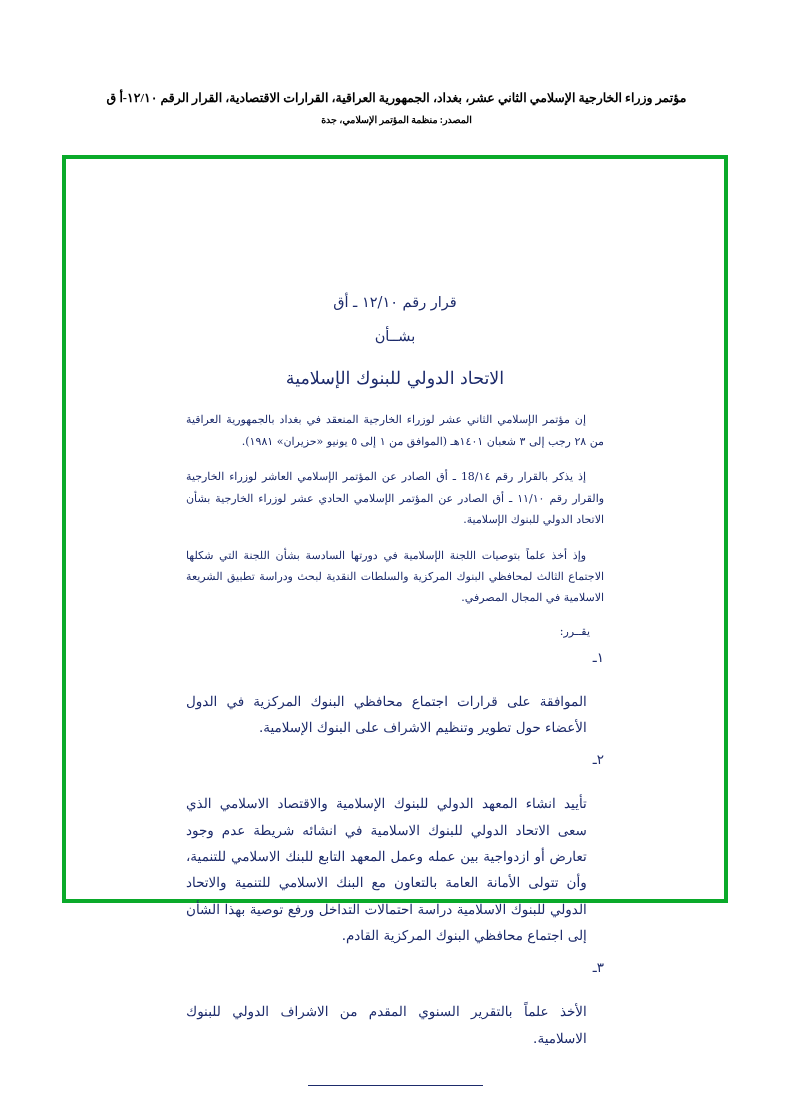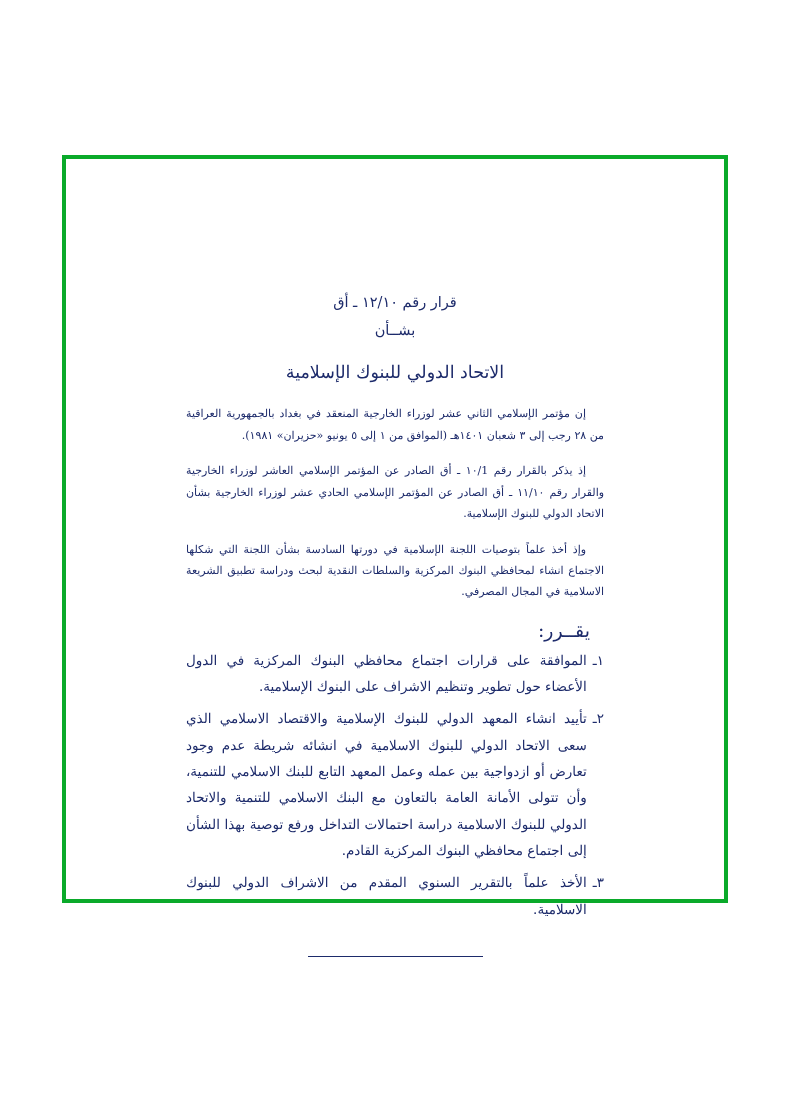--- a/index.html
+++ b/index.html
@@ -72,21 +72,21 @@
   }
 
   .decision-no {
     font-size: 14.5px;
     line-height: 1.9;
     letter-spacing: 0.5px;
   }
   .bishan {
     font-size: 14.5px;
     line-height: 1.9;
-    margin-top: 0;
+    margin-top: 6px;
   }
   .subject {
     font-size: 17.5px;
     line-height: 1.9;
     margin-top: 12px;
     letter-spacing: 0.5px;
   }
 
   p.para {
     font-size: 11px;
@@ -94,21 +94,21 @@
     margin: 14px 0 0 0;
     text-align: justify;
     text-justify: inter-word;
     letter-spacing: 0.2px;
   }
   p.para.indent {
     text-indent: 18px;
   }
 
   .decides {
-    font-size: 19px;
+    font-size: 11px;
     margin: 16px 0 2px 0;
     padding-right: 14px;
   }
 
   ol.items {
     list-style: none;
     margin: 2px 0 0 0;
     padding: 0;
   }
   ol.items > li {
@@ -119,46 +119,51 @@
     display: flex;
     gap: 6px;
     align-items: flex-start;
   }
   ol.items > li .num {
     flex: 0 0 auto;
     white-space: nowrap;
   }
   ol.items > li .txt {
     flex: 1 1 auto;
+    margin-top: 44px;
   }
 
   .end-rule {
     margin: 34px auto 0 auto;
     width: 175px;
     height: 0;
     border-top: 1.6px solid #1d2b6b;
   }
 </style>
 </head>
 <body>
 
 <div class="page">
 
+  <div class="doc-header">
+    <div class="title">مؤتمر وزراء الخارجية الإسلامي الثاني عشر، بغداد، الجمهورية العراقية، القرارات الاقتصادية، القرار الرقم ١٢/١٠-أ ق</div>
+    <div class="source">المصدر: منظمة المؤتمر الإسلامي، جدة</div>
+  </div>
 
   <div class="frame">
 
     <div class="content">
 
       <div class="centered decision-no">قرار رقم ١٢/١٠ ـ أق</div>
       <div class="centered bishan">بشــأن</div>
       <div class="centered subject">الاتحاد الدولي للبنوك الإسلامية</div>
 
       <p class="para indent">إن مؤتمر الإسلامي الثاني عشر لوزراء الخارجية المنعقد في بغداد بالجمهورية العراقية من ٢٨ رجب إلى ٣ شعبان ١٤٠١هـ (الموافق من ١ إلى ٥ يونيو «حزيران» ١٩٨١).</p>
-      <p class="para indent">إذ يذكر بالقرار رقم ١٠/1 ـ أق الصادر عن المؤتمر الإسلامي العاشر لوزراء الخارجية والقرار رقم ١١/١٠ ـ أق الصادر عن المؤتمر الإسلامي الحادي عشر لوزراء الخارجية بشأن الاتحاد الدولي للبنوك الإسلامية.</p>
-      <p class="para indent">وإذ أخذ علماً بتوصيات اللجنة الإسلامية في دورتها السادسة بشأن اللجنة التي شكلها الاجتماع انشاء لمحافظي البنوك المركزية والسلطات النقدية لبحث ودراسة تطبيق الشريعة الاسلامية في المجال المصرفي.</p>
+      <p class="para indent">إذ يذكر بالقرار رقم 18/١٤ ـ أق الصادر عن المؤتمر الإسلامي العاشر لوزراء الخارجية والقرار رقم ١١/١٠ ـ أق الصادر عن المؤتمر الإسلامي الحادي عشر لوزراء الخارجية بشأن الاتحاد الدولي للبنوك الإسلامية.</p>
+      <p class="para indent">وإذ أخذ علماً بتوصيات اللجنة الإسلامية في دورتها السادسة بشأن اللجنة التي شكلها الاجتماع الثالث لمحافظي البنوك المركزية والسلطات النقدية لبحث ودراسة تطبيق الشريعة الاسلامية في المجال المصرفي.</p>
 
       <div class="decides">يقــرر:</div>
 
       <ol class="items">
         <li>
           <span class="num">١ـ</span>
           <span class="txt">الموافقة على قرارات اجتماع محافظي البنوك المركزية في الدول الأعضاء حول تطوير وتنظيم الاشراف على البنوك الإسلامية.</span>
         </li>
         <li>
           <span class="num">٢ـ</span>

